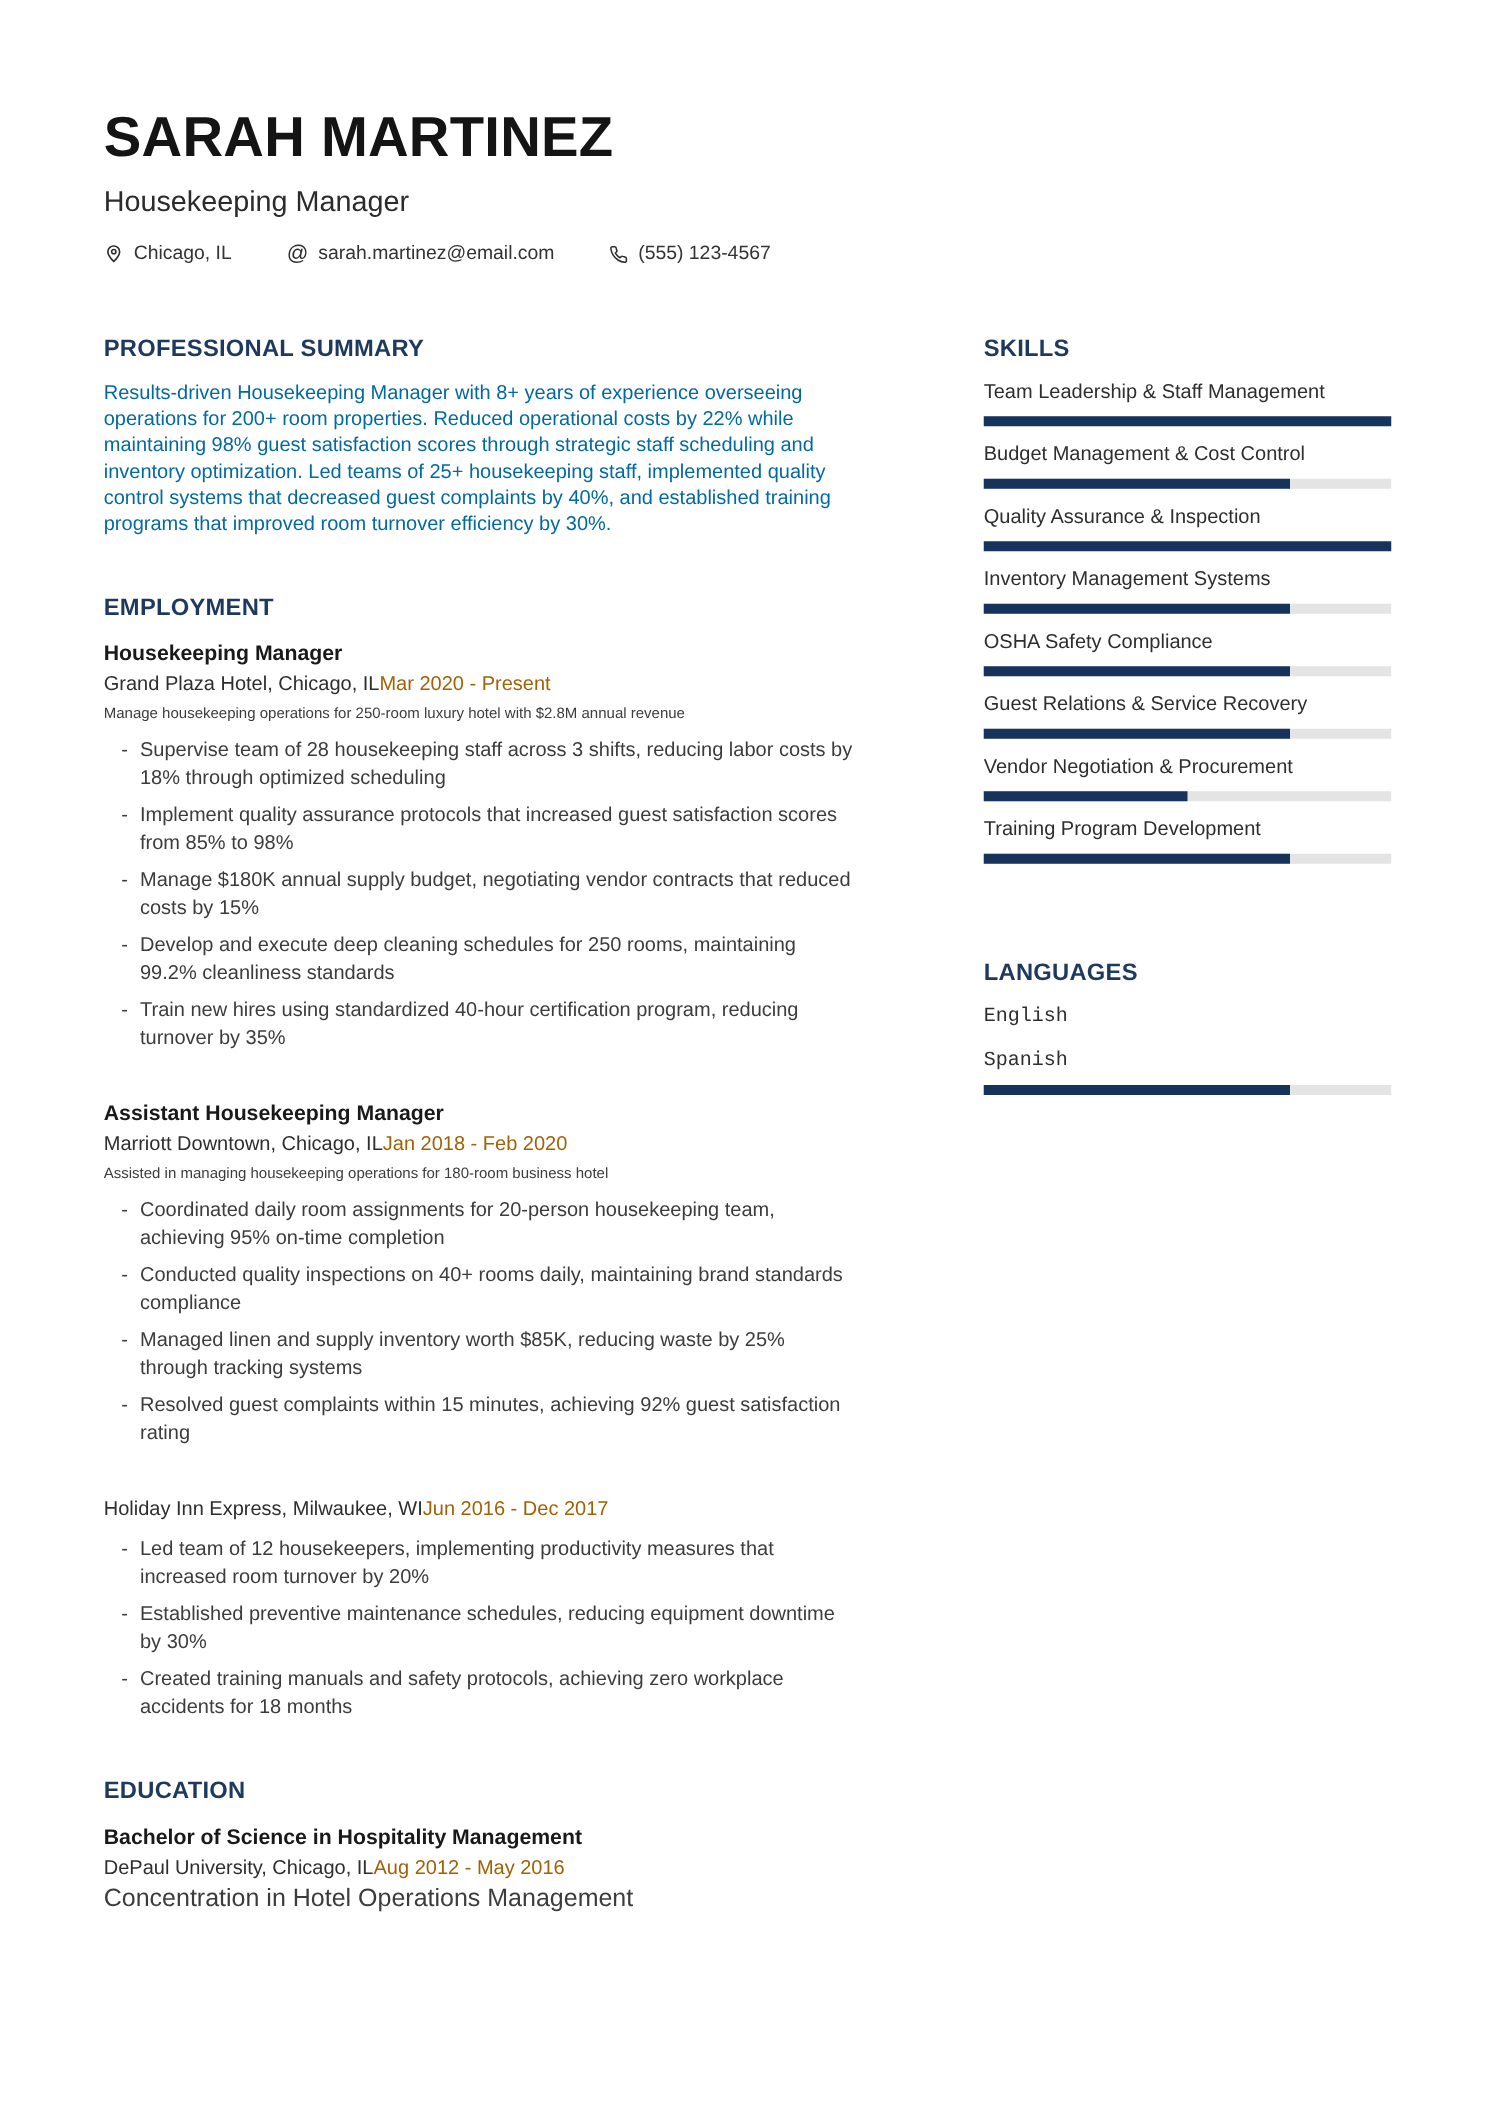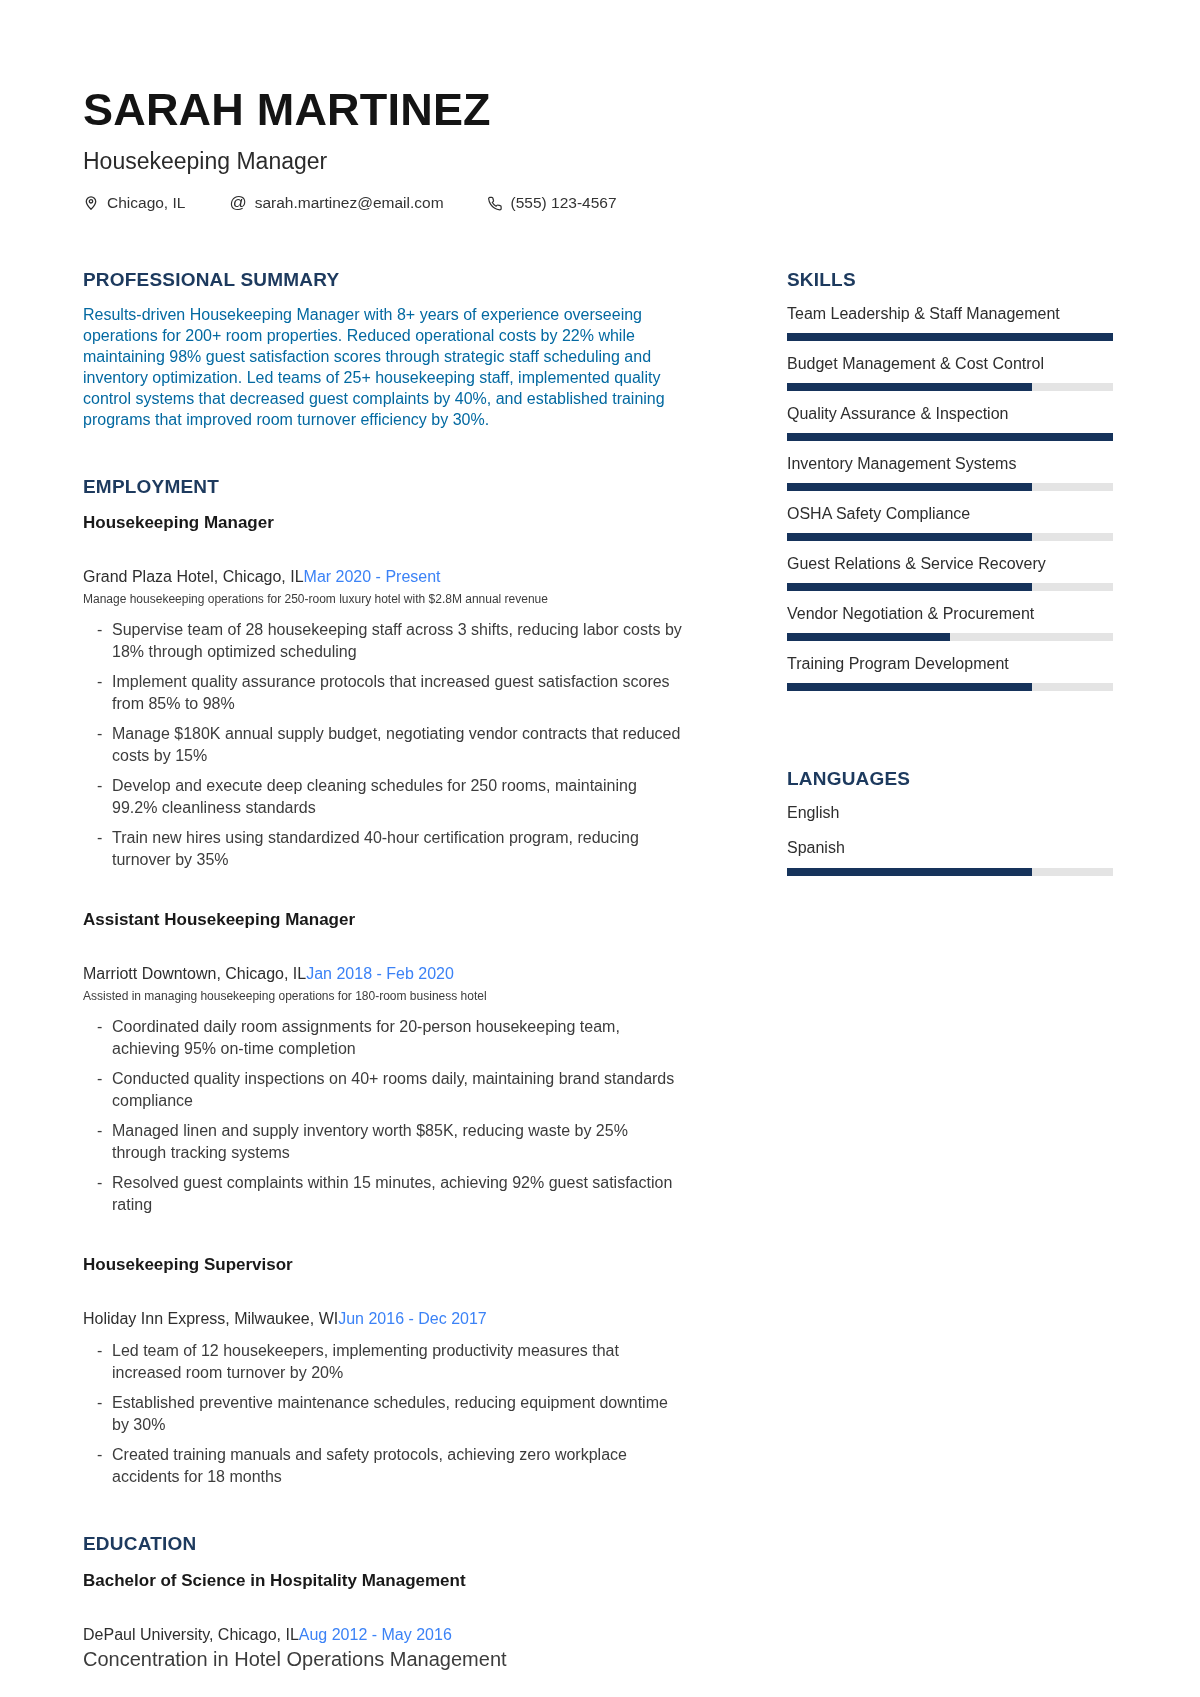--- a/index.html
+++ b/index.html
@@ -61,21 +61,21 @@
   .job + .job { margin-top: 38px; }
   .job-title-line { font-size: 17px; font-weight: 700; color: #191919; line-height: 24px; }
   .meta-row {
     display: flex;
     justify-content: flex-start;
     align-items: baseline;
     font-size: 16px;
     line-height: 25px;
     color: #2e2e2e;
   }
-  .meta-row .dates { white-space: nowrap; color: #3b82f6; margin-top: 29px; }
+  .meta-row .dates { white-space: nowrap; color: #a16207; }
   .job-desc { font-size: 12px; line-height: 21px; color: #3c3c3c; }
   .bullets { list-style: none; margin-top: 9px; }
   .bullets li {
     display: flex;
     font-size: 16px;
     line-height: 21.5px;
     color: #3c3c3c;
     margin-bottom: 9px;
   }
   .bullets li:last-child { margin-bottom: 0; }
@@ -87,21 +87,21 @@
   .edu-note { font-size: 20px; line-height: 25px; color: #3c3c3c; }
 
   
   .skill { margin-bottom: 13px; }
   .skill-label, .lang-label { font-size: 16px; color: #2e2e2e; line-height: 20px; }
   .bar-track { width: 100%; height: 8px; background: #e4e4e4; margin-top: 9px; }
   .bar-fill { height: 100%; background: #16335b; }
 
   
   .languages-section { margin-top: 77px; }
-  .lang { margin-bottom: 15px; }
+  .lang { margin-bottom: 15px; font-family: Liberation Mono, monospace; }
   .lang .bar-track { margin-top: 10px; }
 </style>
 </head>
 <body>
 
 <div class="page">
 
   <header>
     <h1 class="name">SARAH MARTINEZ</h1>
     <div class="subtitle">Housekeeping Manager</div>
@@ -194,21 +194,20 @@
                 <span class="btext">Managed linen and supply inventory worth $85K, reducing waste by 25% through tracking systems</span>
               </li>
             <li>
                 <span class="dash">-</span>
                 <span class="btext">Resolved guest complaints within 15 minutes, achieving 92% guest satisfaction rating</span>
               </li>
           </ul>
         </article>
 
         <article class="job">
-          <h3 class="job-title-line">Housekeeping Supervisor</h3>
           <div class="meta-row">
             <span>Holiday Inn Express, Milwaukee, WI</span>
             <span class="dates">Jun 2016 - Dec 2017</span>
           </div>
           <ul class="bullets">
             <li>
                 <span class="dash">-</span>
                 <span class="btext">Led team of 12 housekeepers, implementing productivity measures that increased room turnover by 20%</span>
               </li>
             <li>

